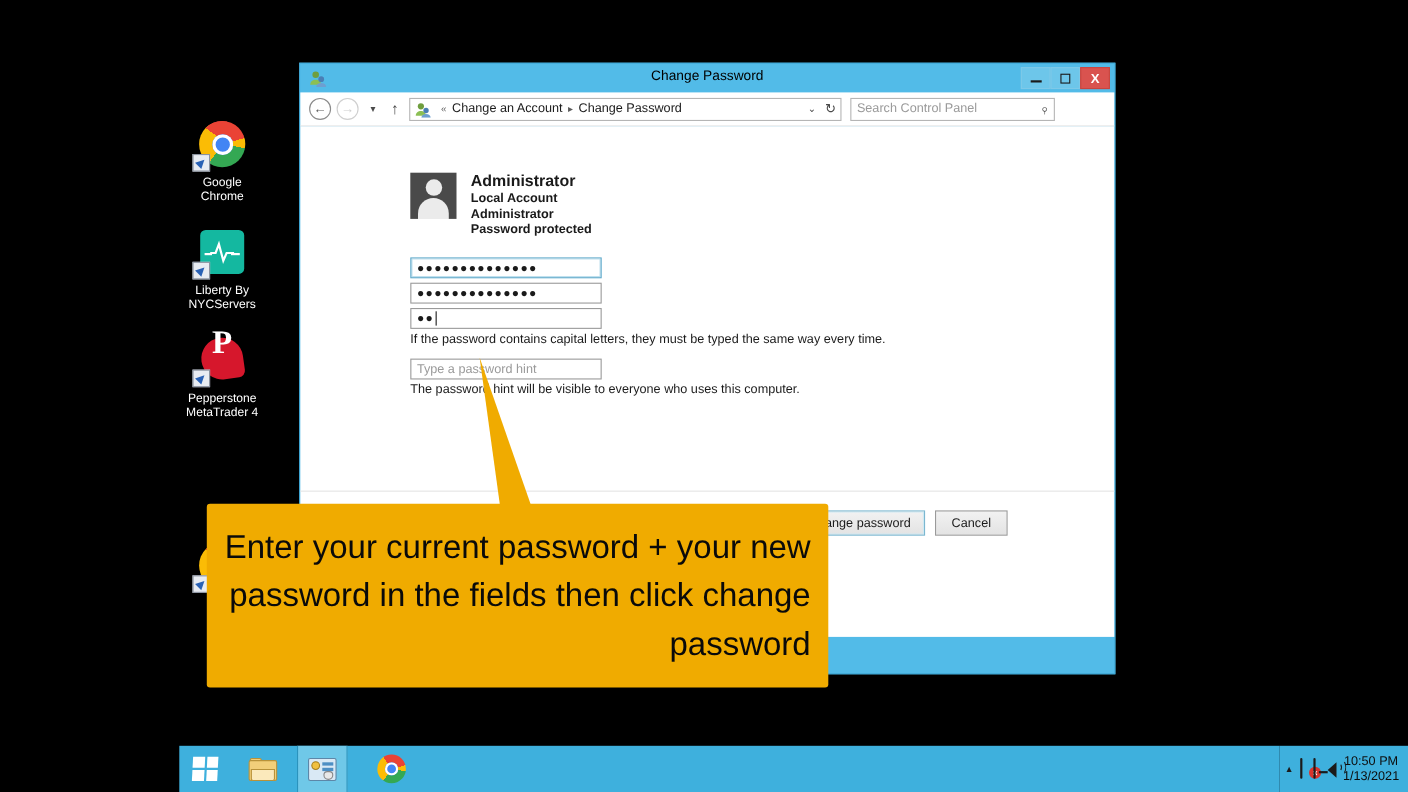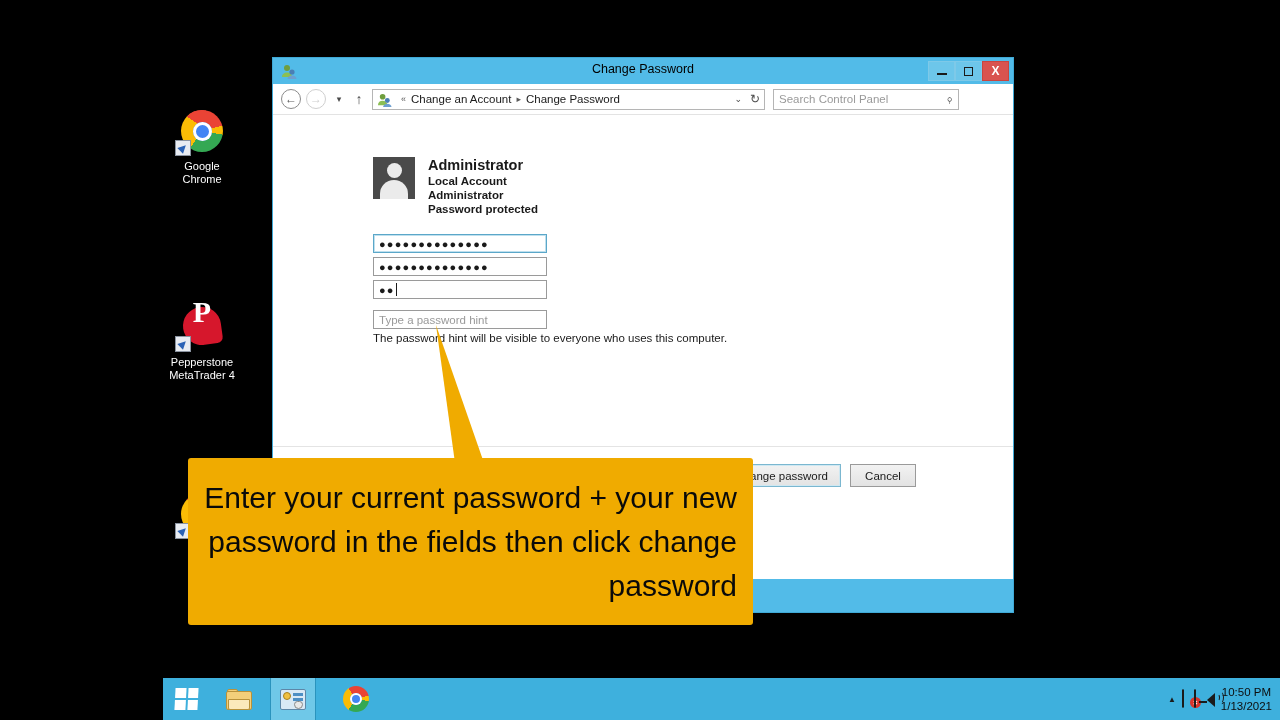--- a/index.html
+++ b/index.html
@@ -250,20 +250,32 @@
 
   <div class="desktop-icon" style="left:154px; top:107px;">
     <div class="glyph">
       <div class="chrome"></div>
       <div class="shortcut-arrow"></div>
     </div>
     <span class="label" style="white-space:pre-line;">Google
 Chrome</span>
   </div>
 
+  <div class="desktop-icon" style="left:154px; top:205px;">
+    <div class="glyph">
+      <div class="liberty">
+        <svg class="pulse" viewBox="0 0 22 24">
+          <polyline points="0,13 5,13 8,5 12,20 15,13 22,13" fill="none" stroke="#ffffff" stroke-width="2"></polyline>
+        </svg>
+      </div>
+      <div class="shortcut-arrow"></div>
+    </div>
+    <span class="label" style="white-space:pre-line;">Liberty By
+NYCServers</span>
+  </div>
 
   <div class="desktop-icon" style="left:154px; top:303px;">
     <div class="glyph">
       <div class="pepper">
           <div class="blob"></div>
           <div class="letter">P</div>
         </div>
       <div class="shortcut-arrow"></div>
     </div>
     <span class="label" style="white-space:pre-line;">Pepperstone
@@ -349,20 +361,21 @@
         <div class="pwfield focused">
           <span>●●●●●●●●●●●●●●</span>
         </div>
         <div class="pwfield">
           <span>●●●●●●●●●●●●●●</span>
         </div>
         <div class="pwfield">
           <span>●●</span>
           <i class="caret"></i>
         </div>
+        <div class="hint-note">If the password contains capital letters, they must be typed the same way every time.</div>
 
         <div class="hintfield">
           <span>Type a password hint</span>
         </div>
         <div class="hint-note">The password hint will be visible to everyone who uses this computer.</div>
       </div>
 
       <div class="divider"></div>
 
       <div class="btnrow">

